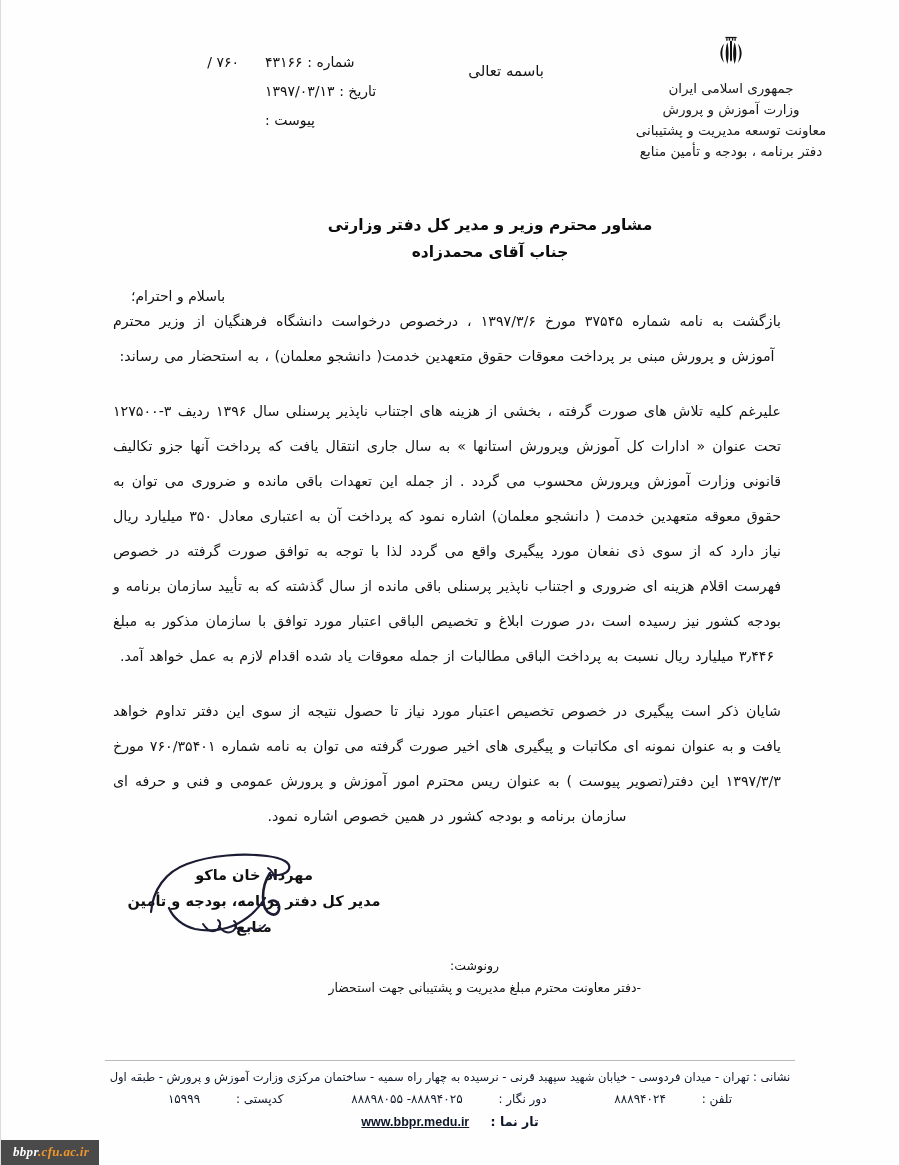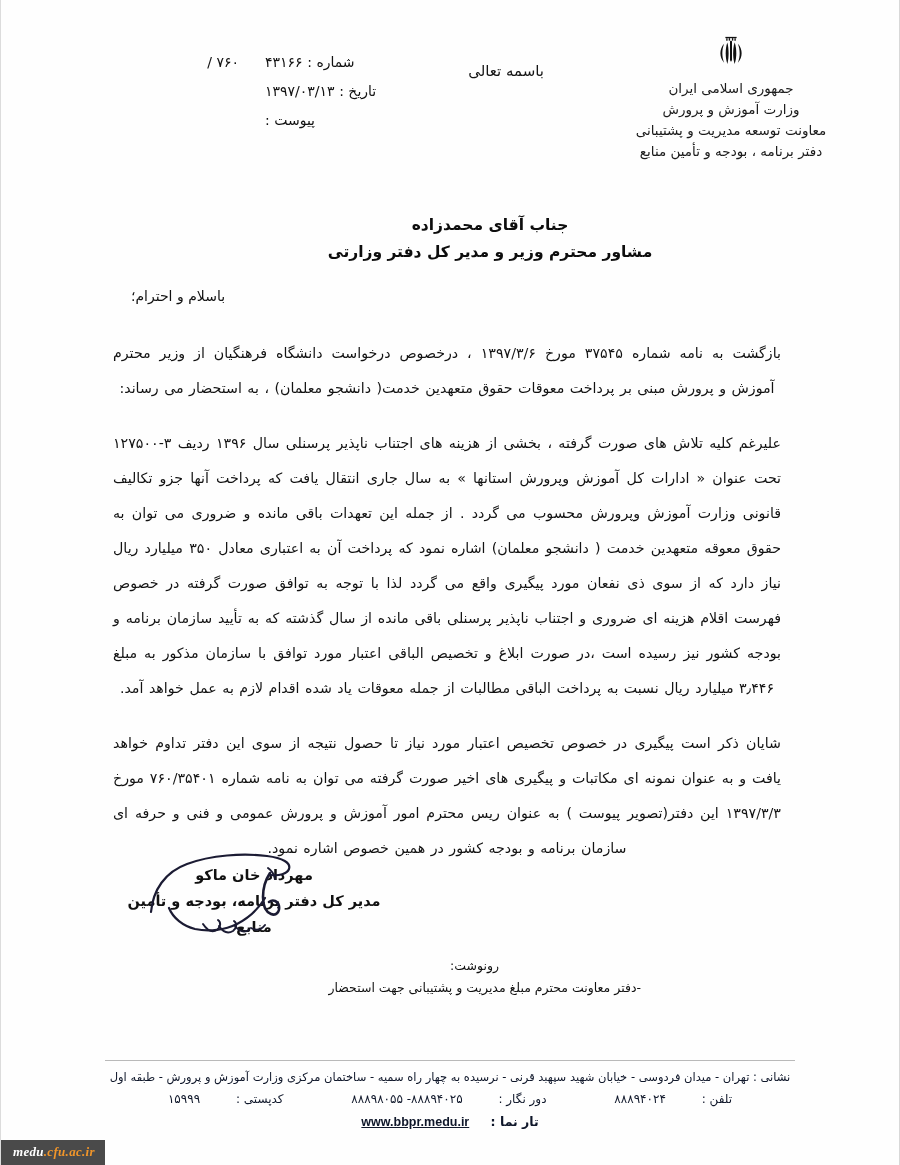--- a/index.html
+++ b/index.html
@@ -103,21 +103,21 @@
     right: 0;
     left: 130px;
     text-align: left;
     font-size: 14px;
     direction: rtl;
   }
 
   
   .body {
     position: absolute;
-    top: 336px;
+    top: 304px;
     right: 118px;
     left: 112px;
     direction: rtl;
   }
   .para {
     font-size: 14.2px;
     line-height: 35px;
     text-align: justify;
     text-align-last: center;
     margin: 0 0 18px 0;
@@ -273,22 +273,22 @@
         </g>
       </svg>
       <div class="org-line">جمهوری اسلامی ایران</div>
       <div class="org-line">وزارت آموزش و پرورش</div>
       <div class="org-line">معاونت توسعه مدیریت و پشتیبانی</div>
       <div class="org-line">دفتر برنامه ، بودجه و تأمین منابع</div>
     </div>
   </div>
 
   <div class="addressee">
+    <div class="addressee-line">مشاور محترم وزیر و مدیر کل دفتر وزارتی</div>
     <div class="addressee-line">جناب آقای محمدزاده</div>
-    <div class="addressee-line">مشاور محترم وزیر و مدیر کل دفتر وزارتی</div>
   </div>
 
   <div class="salutation">باسلام و احترام؛</div>
 
   <div class="body">
     <p class="para p1">بازگشت به نامه شماره ۳۷۵۴۵ مورخ ۱۳۹۷/۳/۶ ، درخصوص درخواست دانشگاه فرهنگیان از وزیر محترم آموزش و پرورش مبنی بر پرداخت معوقات حقوق متعهدین خدمت( دانشجو معلمان) ، به استحضار می رساند:</p>
     <p class="para p2">علیرغم کلیه تلاش های صورت گرفته ، بخشی از هزینه های اجتناب ناپذیر پرسنلی سال ۱۳۹۶ ردیف ۳-۱۲۷۵۰۰ تحت عنوان « ادارات کل آموزش وپرورش استانها » به سال جاری انتقال یافت که پرداخت آنها جزو تکالیف قانونی وزارت آموزش وپرورش محسوب می گردد . از جمله این تعهدات باقی مانده و ضروری می توان به حقوق معوقه متعهدین خدمت ( دانشجو معلمان) اشاره نمود که پرداخت آن به اعتباری معادل ۳۵۰ میلیارد ریال نیاز دارد که از سوی ذی نفعان مورد پیگیری واقع می گردد لذا با توجه به توافق صورت گرفته در خصوص فهرست اقلام هزینه ای ضروری و اجتناب ناپذیر پرسنلی باقی مانده از سال گذشته که به تأیید سازمان برنامه و بودجه کشور نیز رسیده است ،در صورت ابلاغ و تخصیص الباقی اعتبار مورد توافق با سازمان مذکور به مبلغ ۳٫۴۴۶ میلیارد ریال نسبت به پرداخت الباقی مطالبات از جمله معوقات یاد شده اقدام لازم به عمل خواهد آمد.</p>
     <p class="para p3">شایان ذکر است پیگیری در خصوص تخصیص اعتبار مورد نیاز تا حصول نتیجه از سوی این دفتر تداوم خواهد یافت و به عنوان نمونه ای مکاتبات و پیگیری های اخیر صورت گرفته می توان به نامه شماره ۷۶۰/۳۵۴۰۱ مورخ ۱۳۹۷/۳/۳ این دفتر(تصویر پیوست ) به عنوان ریس محترم امور آموزش و پرورش عمومی و فنی و حرفه ای سازمان برنامه و بودجه کشور در همین خصوص اشاره نمود.</p>
   </div>
 
@@ -325,16 +325,16 @@
       <span><span>کدپستی :</span>
         <span>۱۵۹۹۹</span></span>
     </div>
     <div class="footer-web">
       <span>تار نما :</span>
       <span class="url">www.bbpr.medu.ir</span>
     </div>
   </div>
 
   <div class="watermark">
-    <span class="wm-a">medu</span><span class="wm-b">.cfu.ac.ir</span>
+    <span class="wm-a">bbpr</span><span class="wm-b">.cfu.ac.ir</span>
   </div>
 
 </div>
 
 </body></html>

